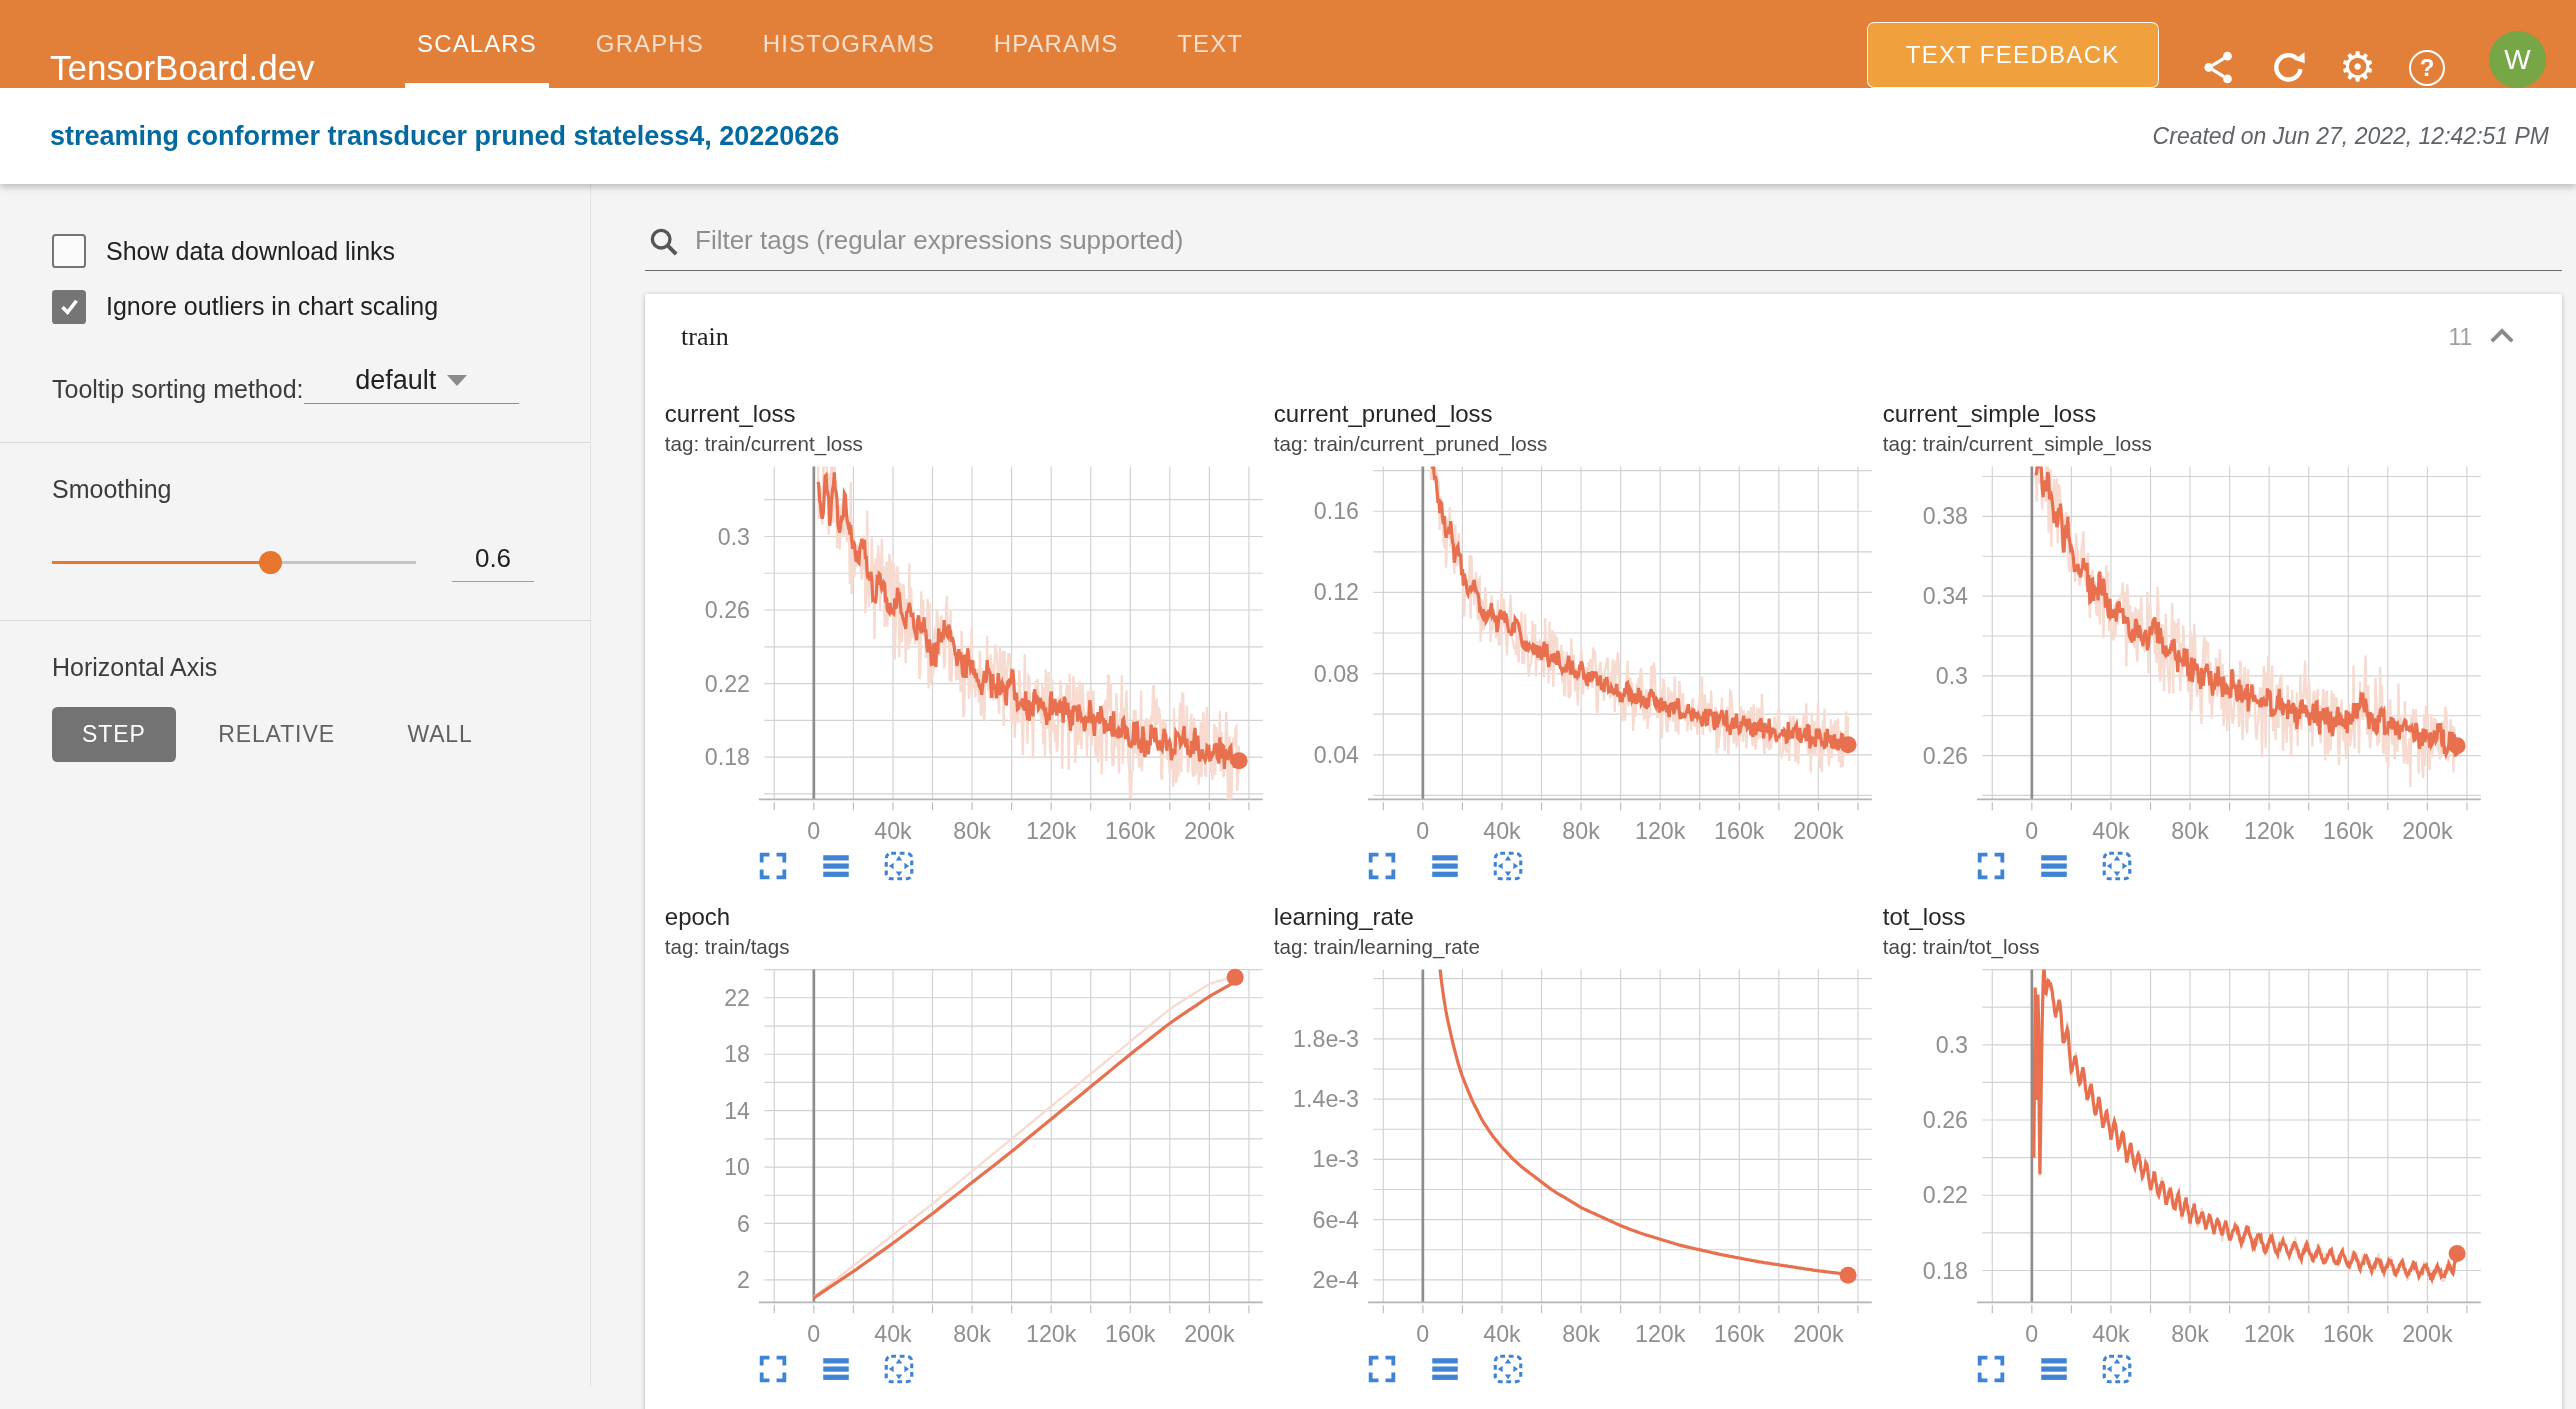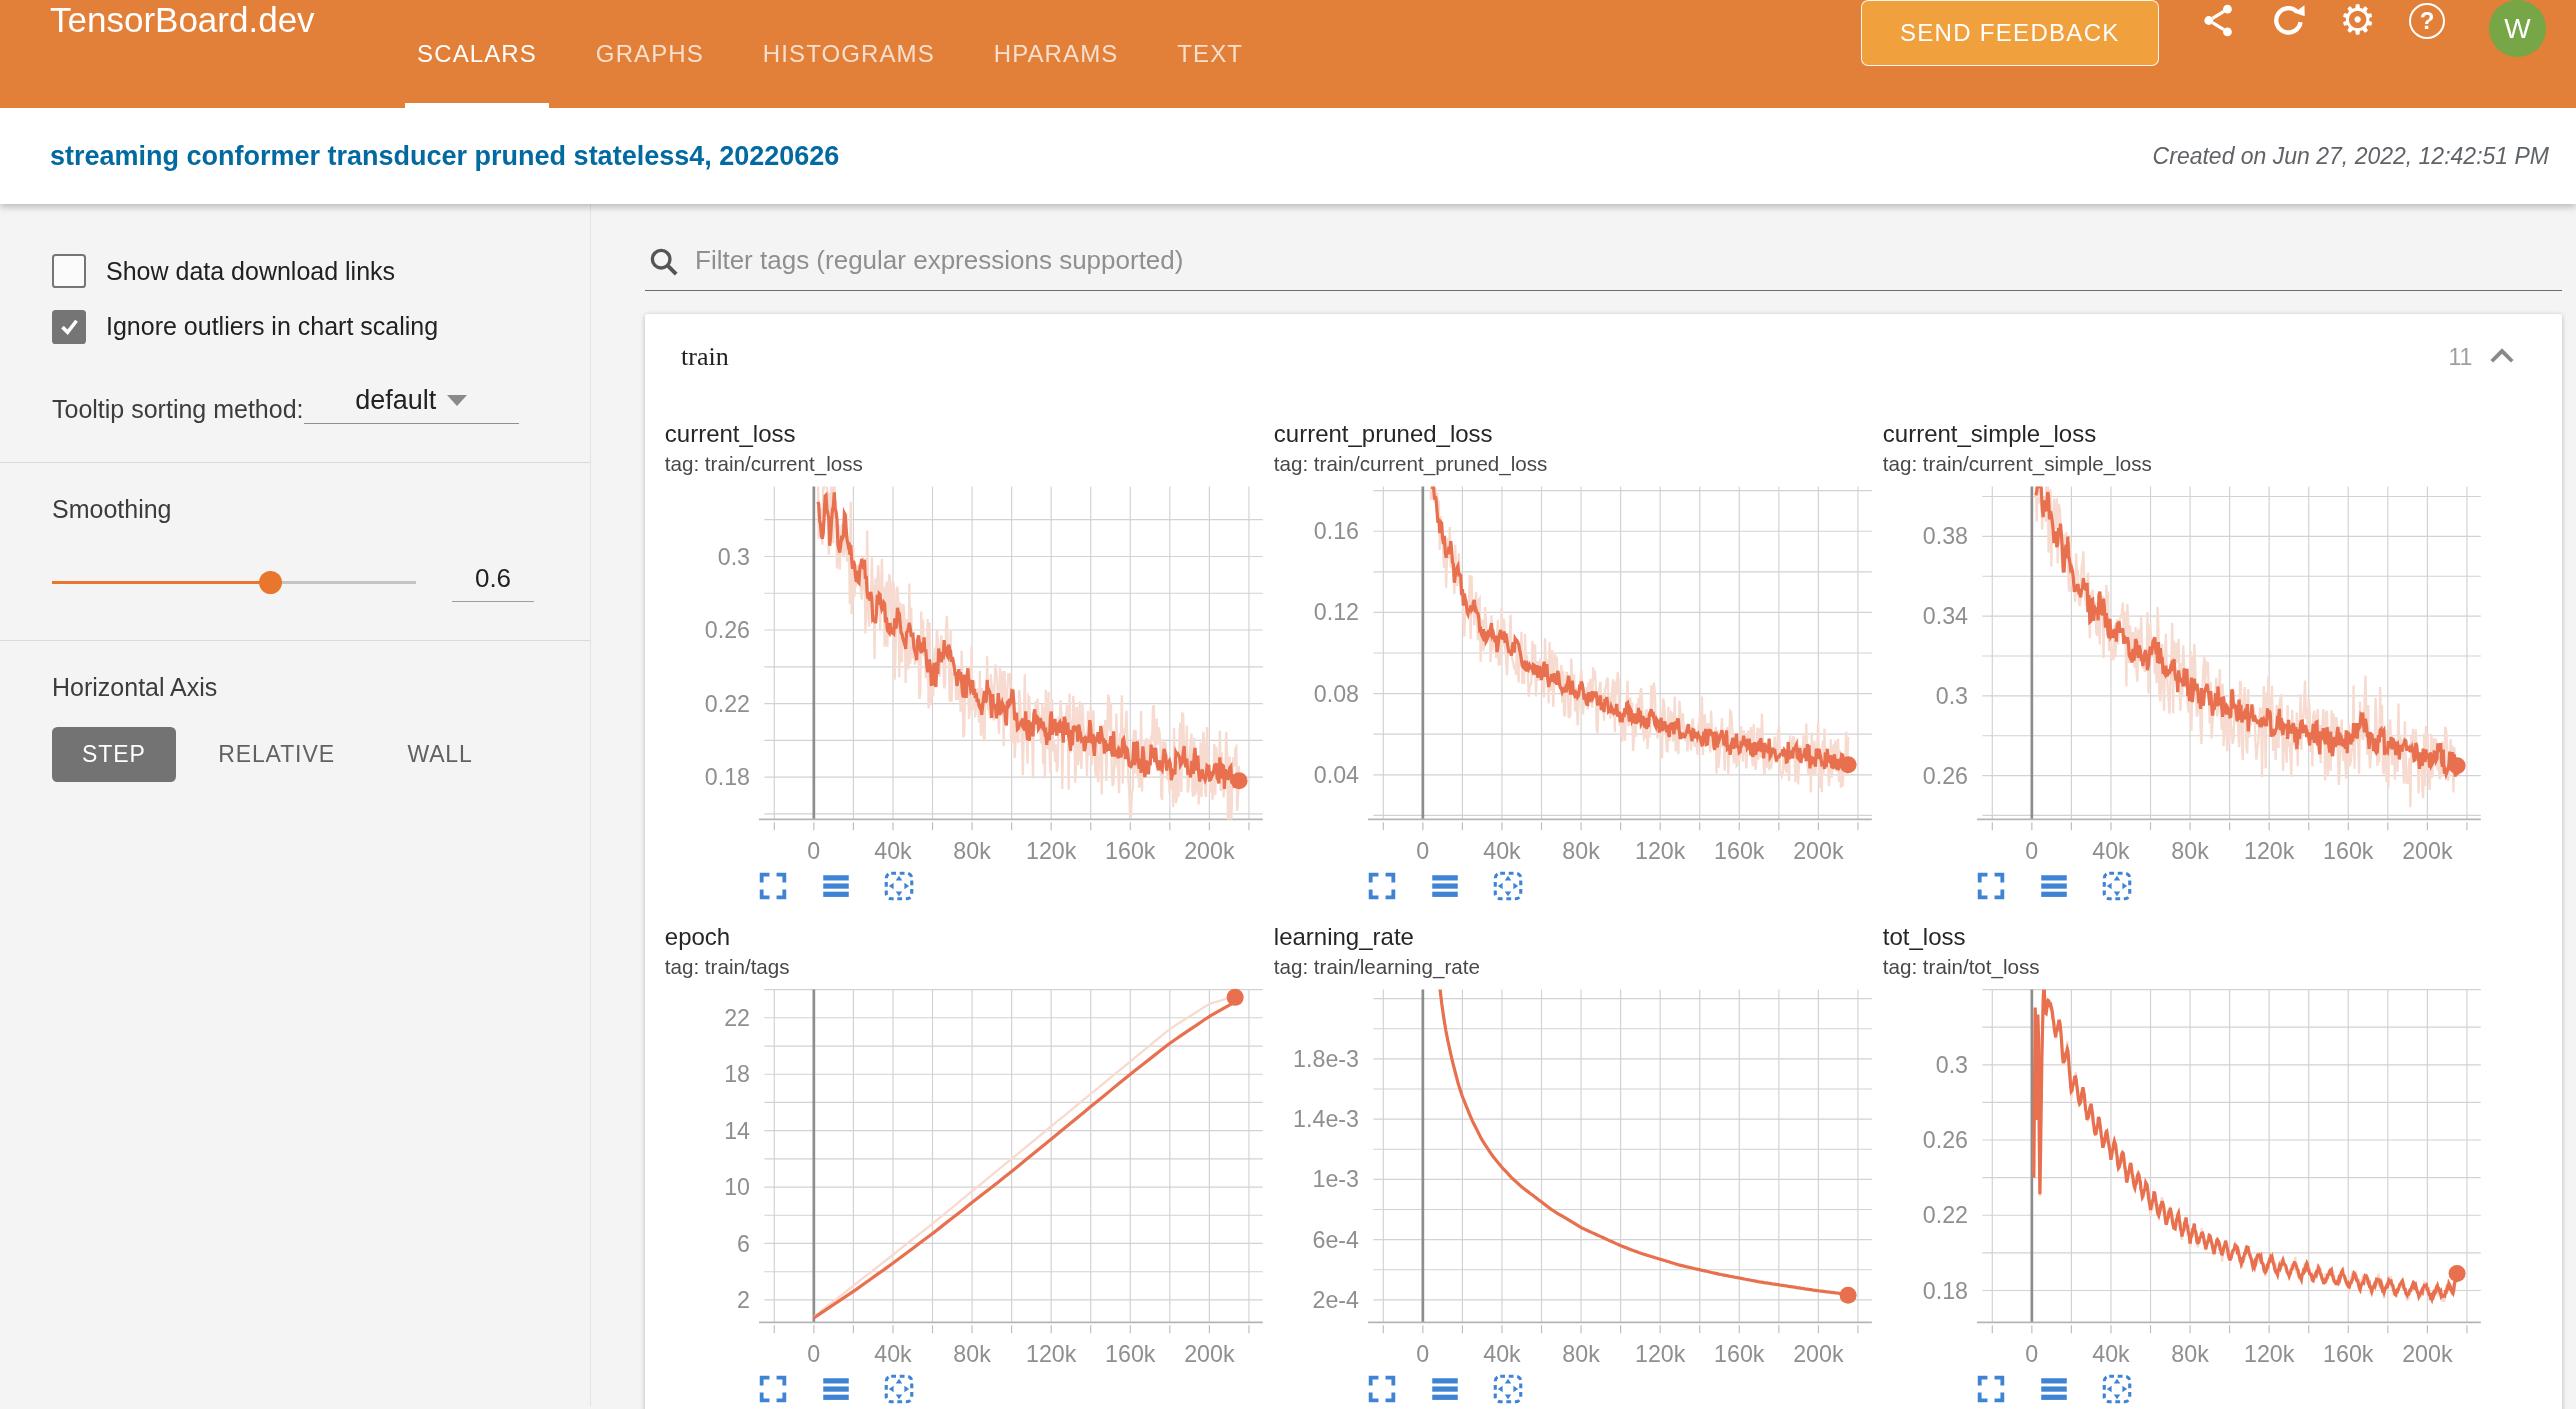--- a/index.html
+++ b/index.html
@@ -1,20 +1,20 @@
 <!DOCTYPE html>
 <html style="font-size:14.3px"><head>
 <meta charset="utf-8">
 <style>
   * { margin:0; padding:0; box-sizing:border-box; }
   html,body { width:2576px; height:1410px; overflow:hidden; background:#f4f4f4;
               font-family:"Liberation Sans", sans-serif; }
 
   
-  .navbar { height:108px; background:#e2803a; display:flex; align-items:flex-start; position:relative; z-index:5; }
+  .navbar { height:88px; background:#e2803a; display:flex; align-items:flex-end; position:relative; z-index:5; }
   .logo { color:#fff; font-size:35px; font-weight:500; margin-left:50px; white-space:nowrap; }
   .tabs { display:flex; height:100%; margin-left:90px; }
   .tab { display:flex; align-items:center; height:100%; padding:5.4px 12.5px 0 12.5px; margin-right:34px;
          color:rgba(255,255,255,0.75); font-size:24px; letter-spacing:1.1px; cursor:pointer;
          border-bottom:5.4px solid transparent; white-space:nowrap; }
   .tab.active { color:#fff; border-bottom-color:#fff; }
   .nav-spacer { flex:1; }
   .feedback-btn { background:#f0a03c; border:1.8px solid rgba(255,255,255,0.9); border-radius:7.2px;
                   color:#fff; font-size:24px; letter-spacing:1.3px; padding:18px 38px; cursor:pointer;
                   font-family:inherit; white-space:nowrap; }
@@ -111,21 +111,21 @@
 <div class="navbar">
   <div class="logo">TensorBoard.dev</div>
   <div class="tabs" id="tabs">
       <span class="tab active">SCALARS</span>
       <span class="tab">GRAPHS</span>
       <span class="tab">HISTOGRAMS</span>
       <span class="tab">HPARAMS</span>
       <span class="tab">TEXT</span>
     </div>
   <div class="nav-spacer"></div>
-  <button class="feedback-btn">SEND FEEDBACK</button>
+  <button class="feedback-btn">TEXT FEEDBACK</button>
   <div class="nav-icons">
     <span class="nav-icon">
       <svg viewBox="0 0 24 24">
           <g fill="#fff">
             <circle cx="17.5" cy="5" r="2.7"></circle>
             <circle cx="6" cy="12" r="2.7"></circle>
             <circle cx="17.5" cy="19" r="2.7"></circle>
           </g>
           <g stroke="#fff" stroke-width="2">
             <line x1="8.3" y1="10.7" x2="15.3" y2="6.4"></line>

